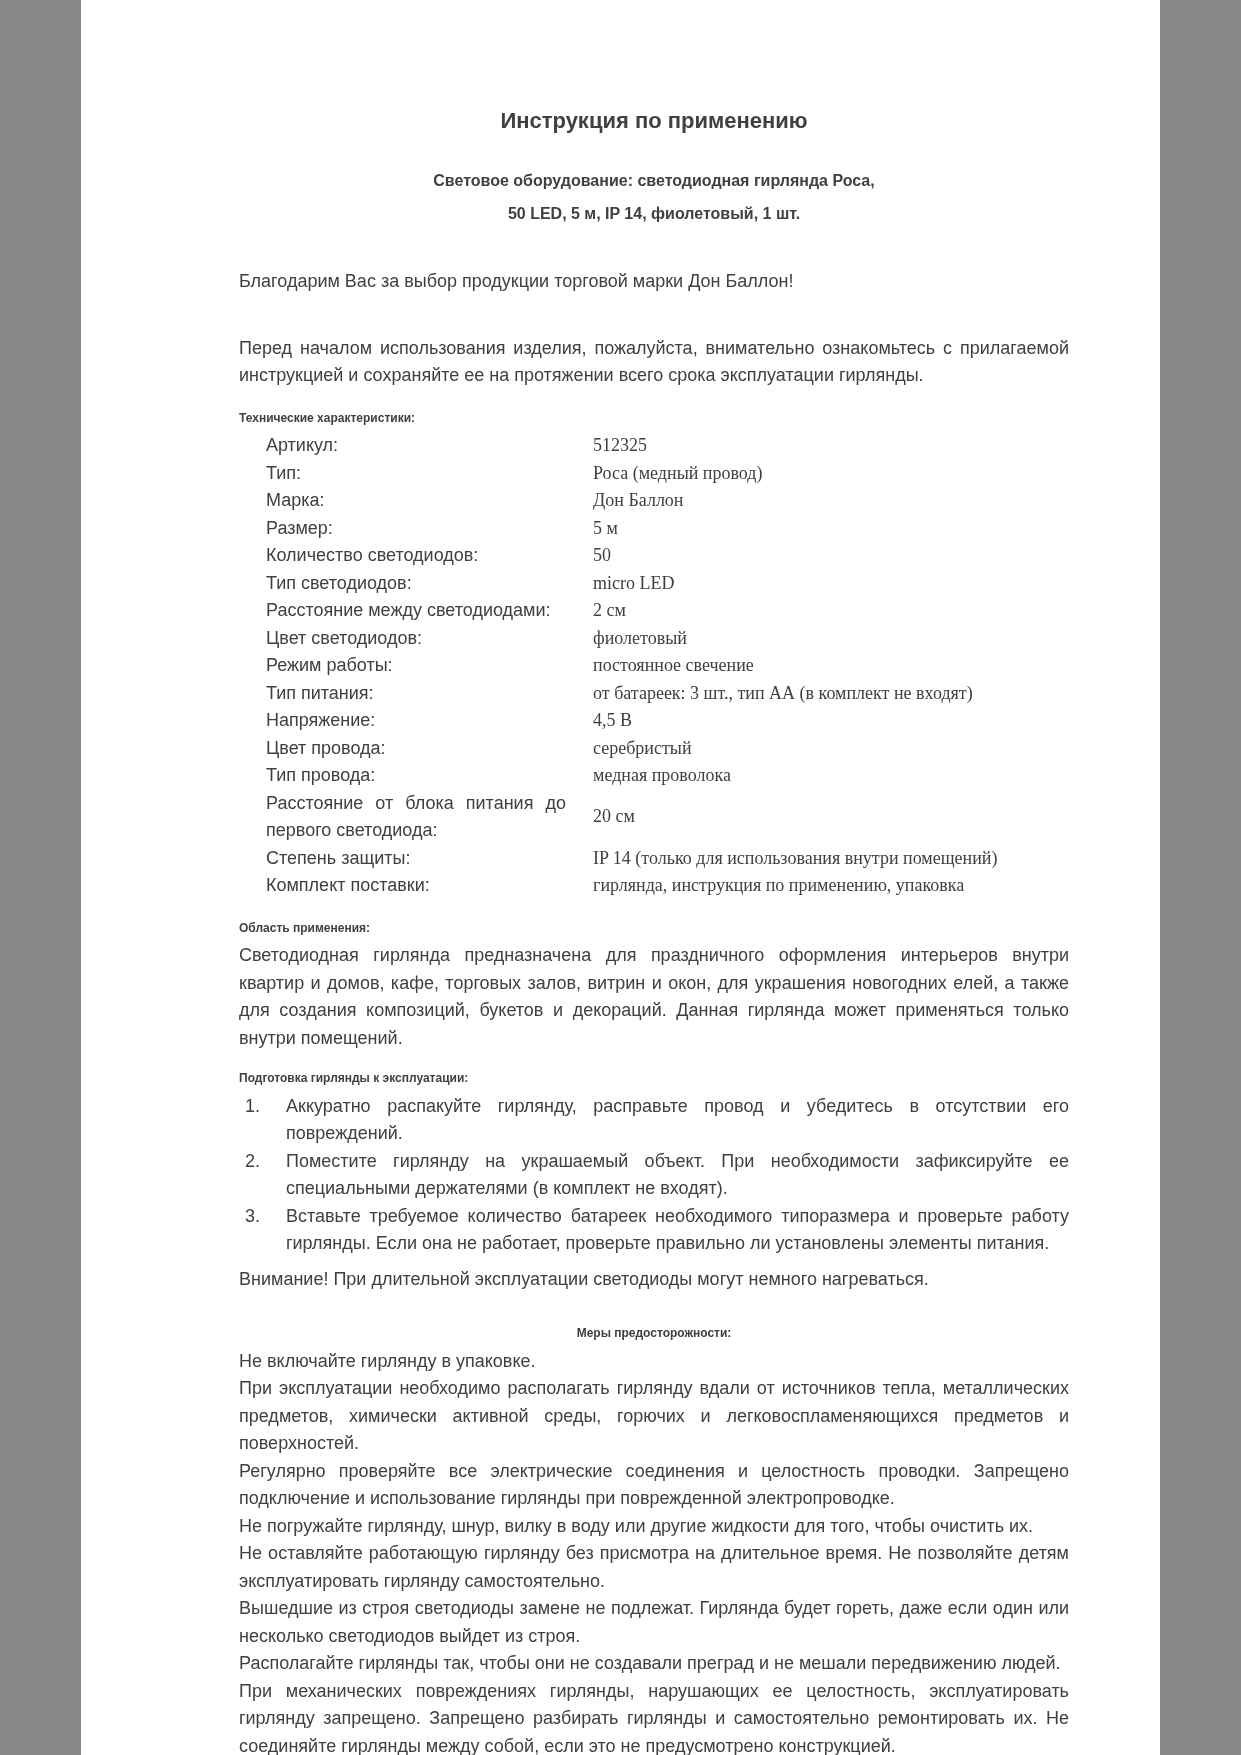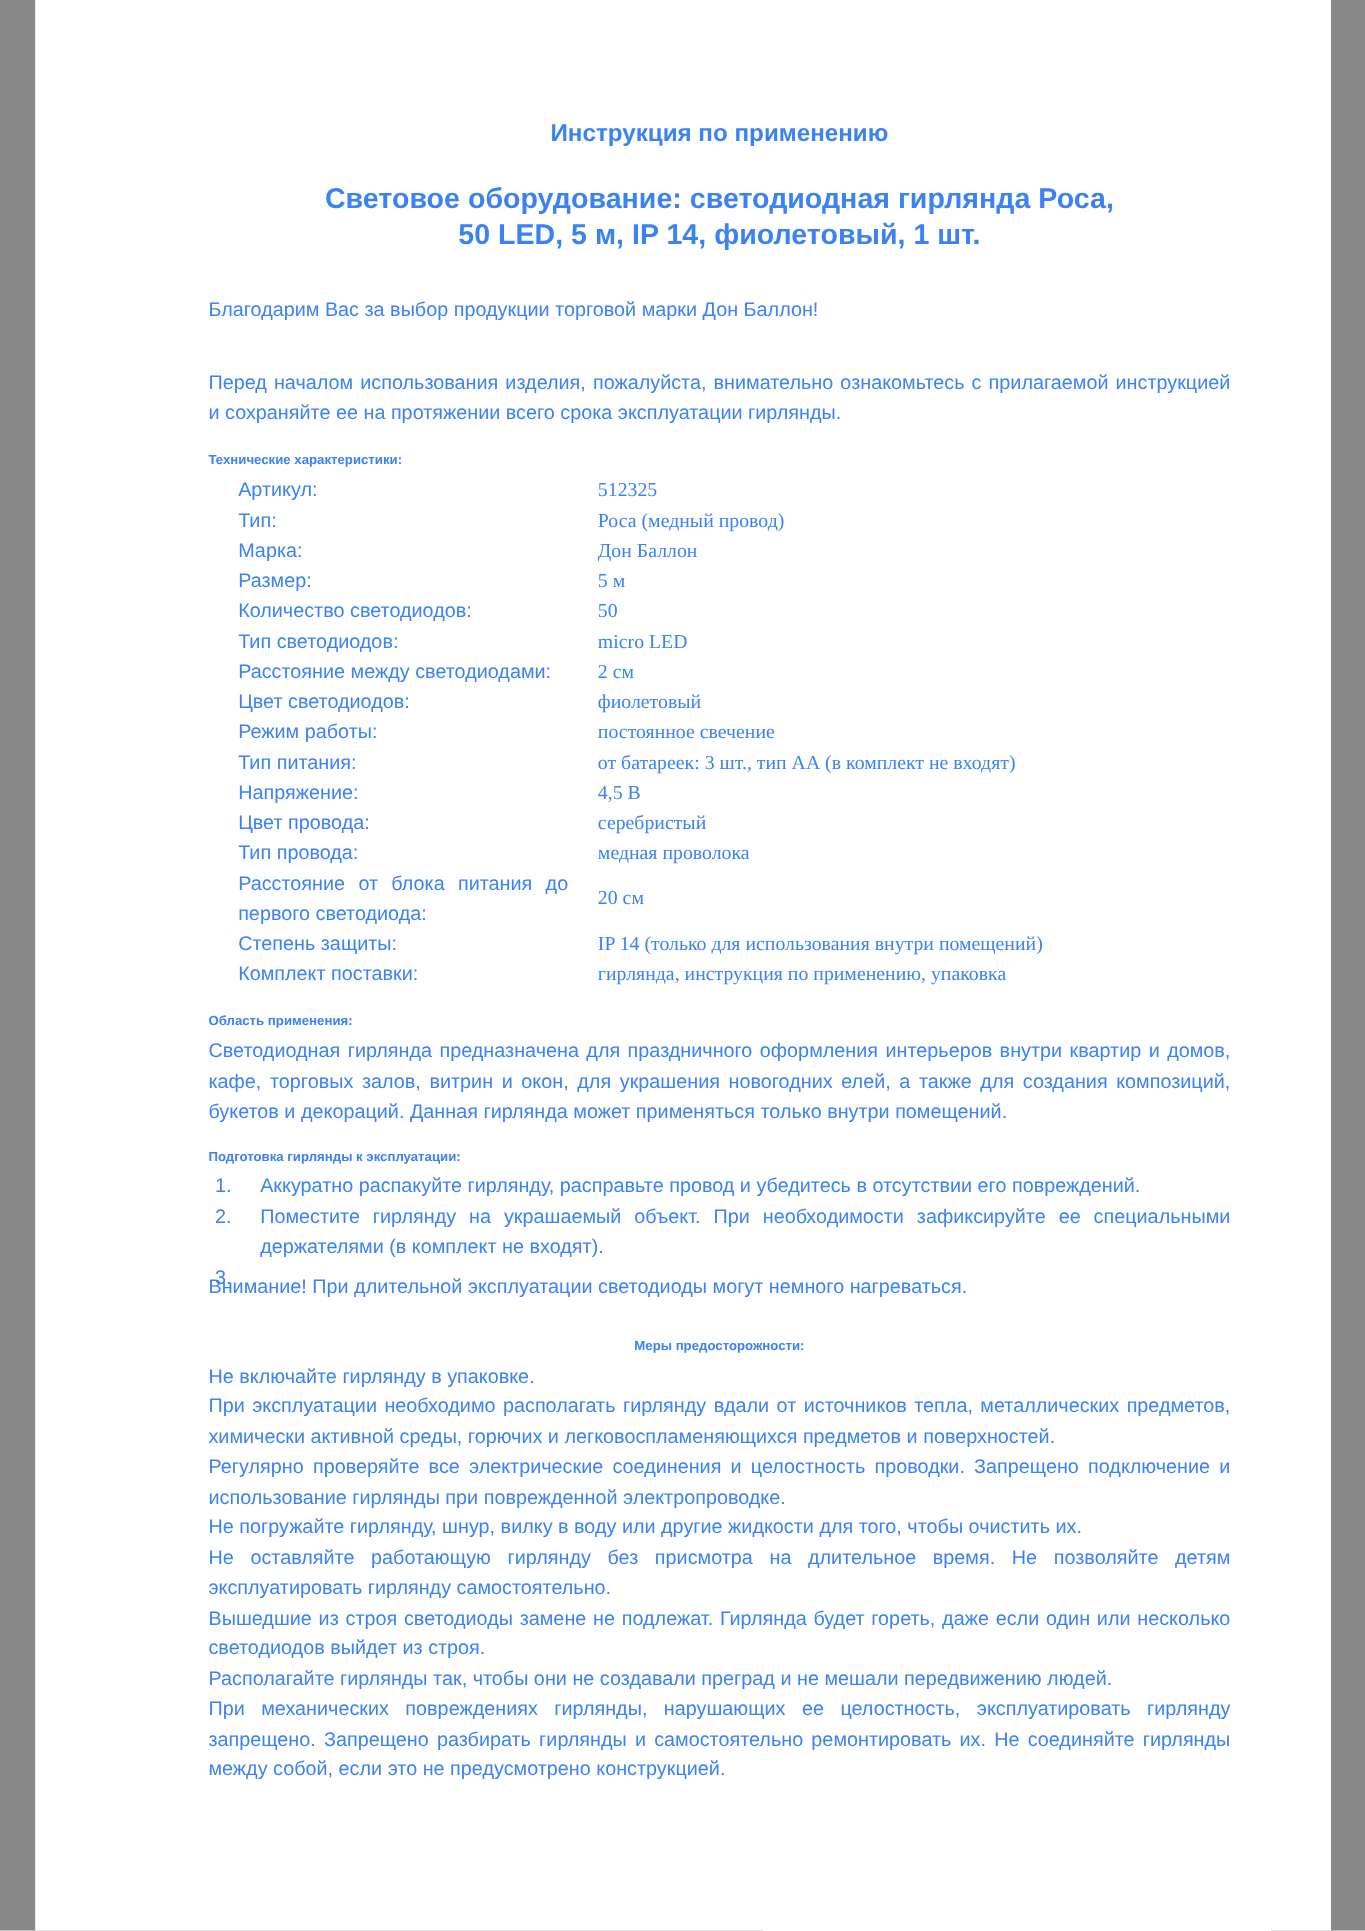--- a/index.html
+++ b/index.html
@@ -2,41 +2,41 @@
 <html><head>
 <meta charset="utf-8">
 <style>
   html, body { margin: 0; padding: 0; }
   body {
     background: #888;
     font-family: "Liberation Sans", sans-serif;
   }
   .page {
     position: relative;
-    width: 1178px;
+    width: 1079px;
     height: 1755px;
     margin: 0 auto;
     background: #ffffff;
-    color: #3b82f6;
+    color: #404040;
     font-size: 18px;
     line-height: 27.5px;
     overflow: hidden;
   }
   .content {
     padding: 104px 91px 0 158px; 
   }
   .doc-title {
     font-size: 22px;
     line-height: 33px;
     font-weight: bold;
     text-align: center;
     margin: 0;
   }
   .doc-subtitle {
-    font-size: 26px;
+    font-size: 16px;
     line-height: 33px;
     font-weight: bold;
     text-align: center;
     margin: 27px 0 0 0;
   }
   .p {
     margin: 0;
     text-align: justify;
   }
   .p-thanks   { margin-top: 38px; text-align: left; }
@@ -179,20 +179,21 @@
       <div class="list-item">
         <span class="item-num">1.</span>
         <span>Аккуратно распакуйте гирлянду, расправьте провод и убедитесь в отсутствии его повреждений.</span>
       </div>
       <div class="list-item">
         <span class="item-num">2.</span>
         <span>Поместите гирлянду на украшаемый объект. При необходимости зафиксируйте ее специальными держателями (в комплект не входят).</span>
       </div>
       <div class="list-item">
         <span class="item-num">3.</span>
+        <span>Вставьте требуемое количество батареек необходимого типоразмера и проверьте работу гирлянды. Если она не работает, проверьте правильно ли установлены элементы питания.</span>
       </div>
     </div>
 
     <p class="p p-warning">Внимание! При длительной эксплуатации светодиоды могут немного нагреваться.</p>
 
     <p class="section-heading heading-precautions">Меры предосторожности:</p>
 
     <div class="precautions-body">
       <p class="p">Не включайте гирлянду в упаковке.</p>
       <p class="p">При эксплуатации необходимо располагать гирлянду вдали от источников тепла, металлических предметов, химически активной среды, горючих и легковоспламеняющихся предметов и поверхностей.</p>

